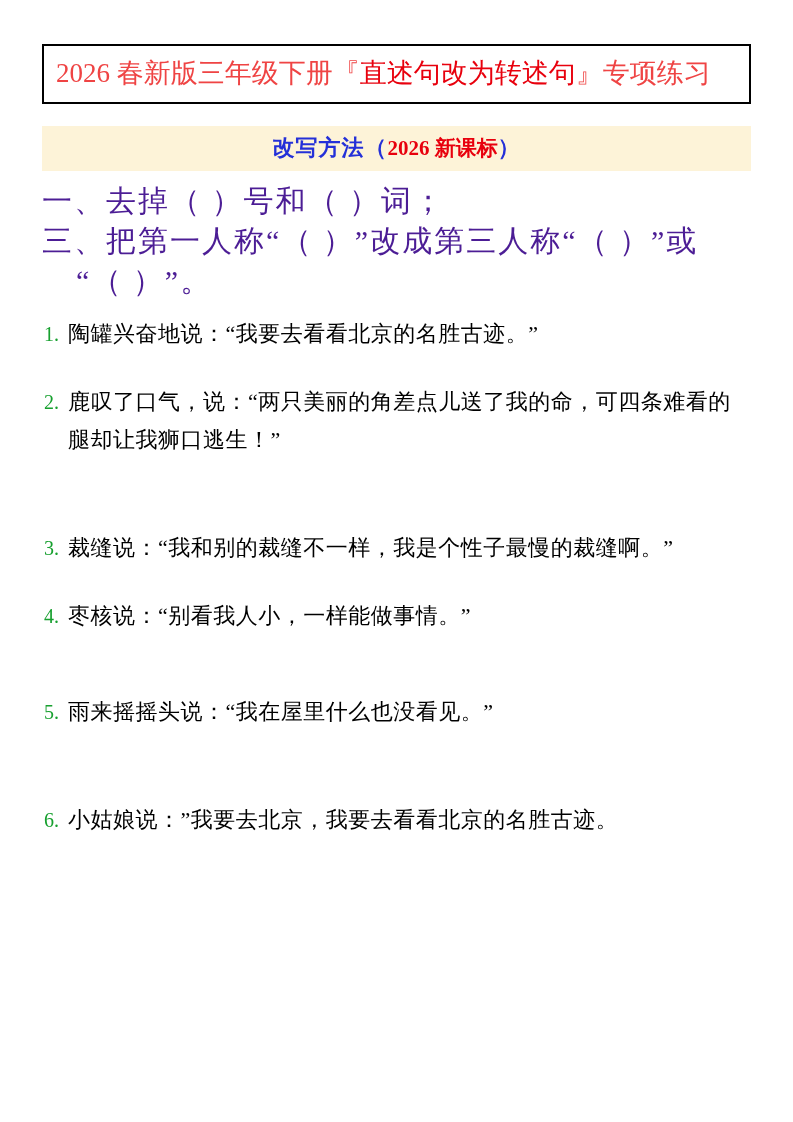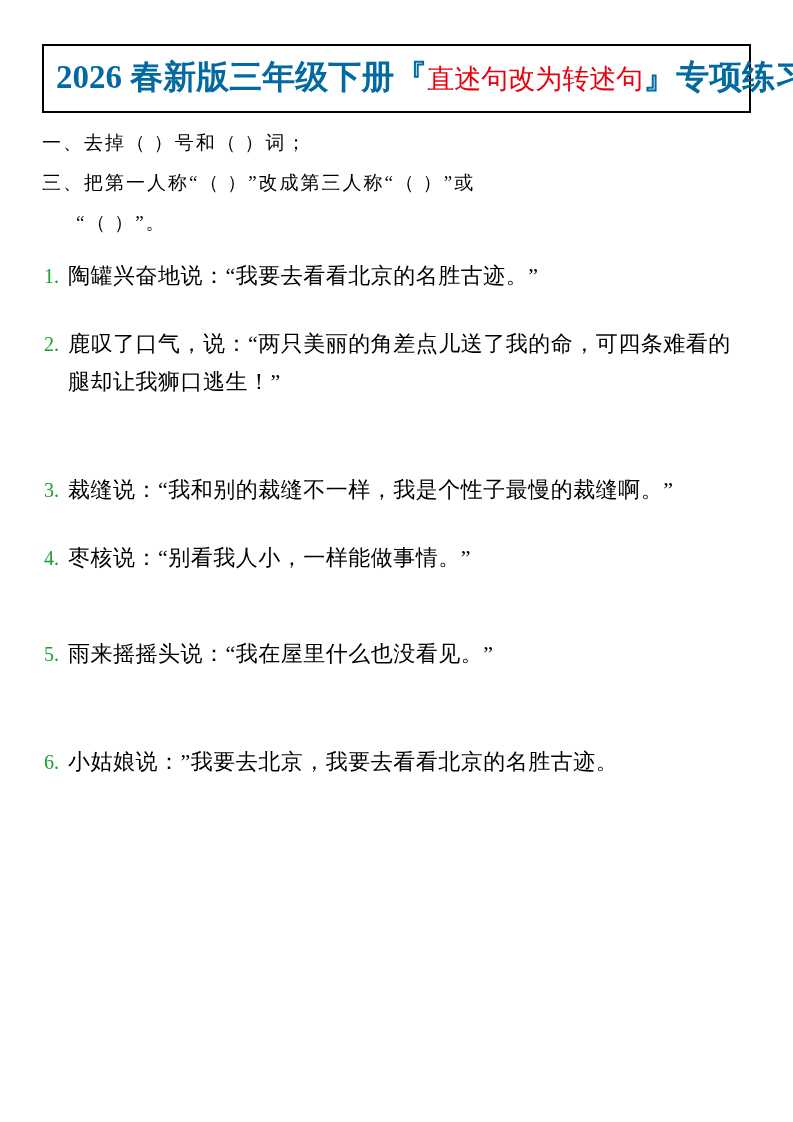--- a/index.html
+++ b/index.html
@@ -26,24 +26,23 @@
   
   .title-box {
     border: 2px solid #000000;
     box-sizing: border-box;
     padding: 9px 10px 11px 12px;
     margin: 4px 0 0 0;
     text-align: left;
     white-space: nowrap;
   }
   .title-box .t-black {
-    font-size: 33px;
+    font-size: 27px;
     letter-spacing: 0px;
-    color: #0369a1;
-    font-weight: bold;
+    color: #ef4444;
   }
   .title-box .t-red {
     font-size: 27px;
     color: #e8000d;
     text-align: right;
   }
 
   
   .bar {
     background: #fdf3d8;
@@ -61,22 +60,22 @@
     color: #e8000d;
     font-size: 21px;
     font-weight: bold;
   }
 
   
   .method {
     margin-top: 10px;
   }
   .method-line {
-    color: #000000;
-    font-size: 19px;
+    color: #4c1d95;
+    font-size: 30px;
     line-height: 40px;
     letter-spacing: 2px;
     white-space: nowrap;
   }
   .method-line.indent {
     padding-left: 34px;
   }
 
   
   .exercises {
@@ -110,20 +109,23 @@
 </style>
 </head>
 <body>
 
 <div class="page">
 
   <div class="title-box">
     <span class="t-black">2026 春新版三年级下册『</span><span class="t-red">直述句改为转述句</span><span class="t-black">』专项练习</span>
   </div>
 
+  <div class="bar">
+    <span class="bar-blue">改写方法</span><span class="bar-blue">（</span><span class="bar-red">2026 新课标</span><span class="bar-blue">）</span>
+  </div>
 
   <div class="method">
     <div class="method-line">一、去掉（    ）号和（     ）词；</div>
     <div class="method-line">三、把第一人称“（  ）”改成第三人称“（  ）”或</div>
     <div class="method-line indent">“（  ）”。</div>
   </div>
 
 
   <div class="exercises">
 

